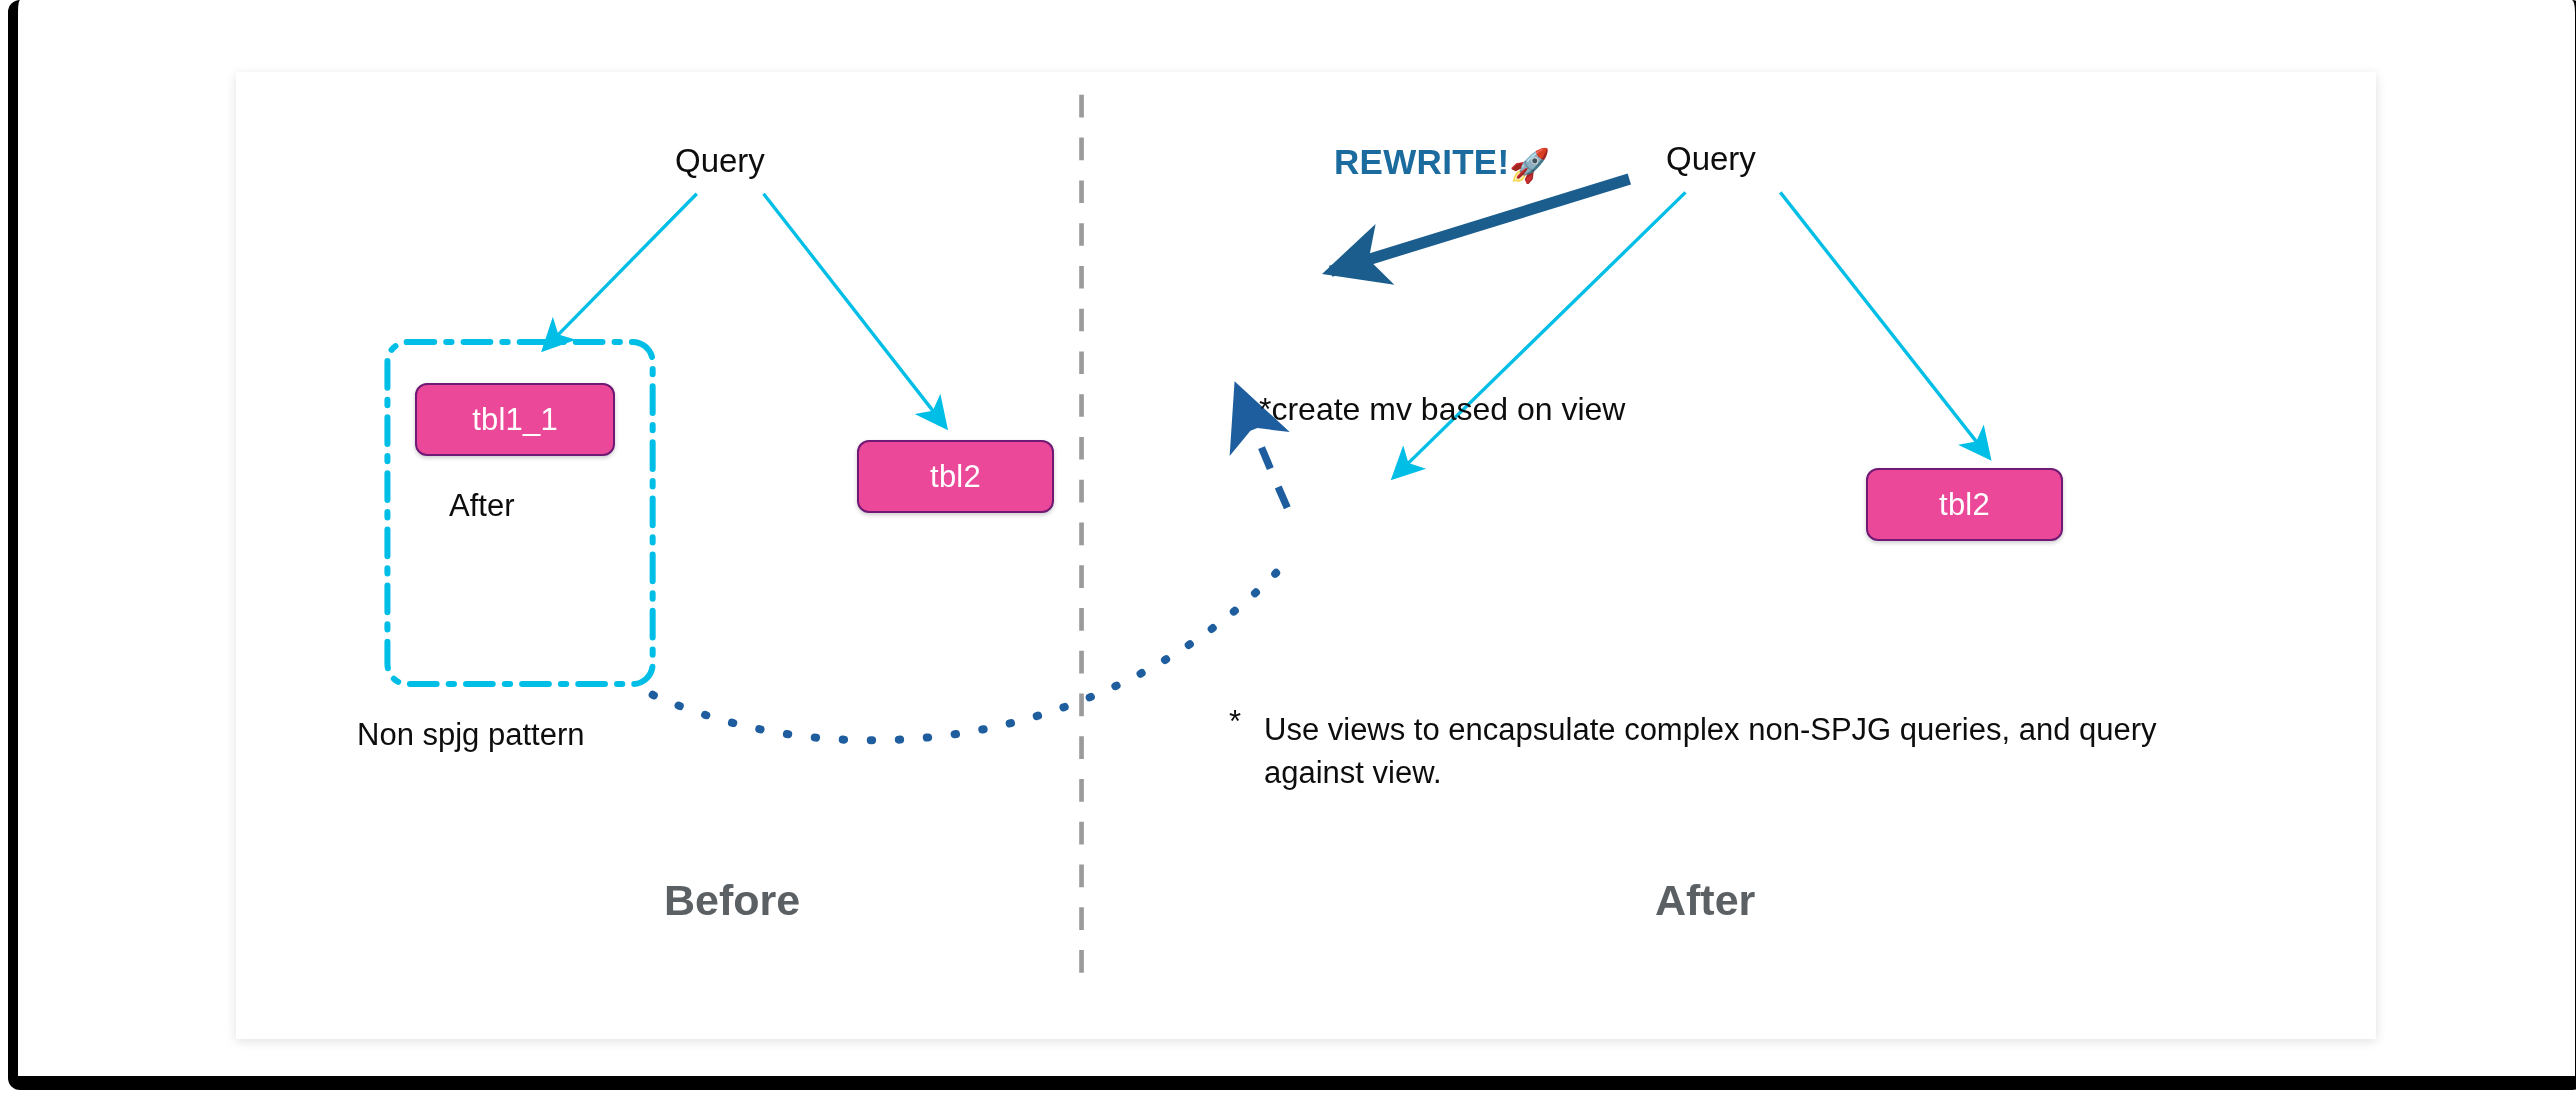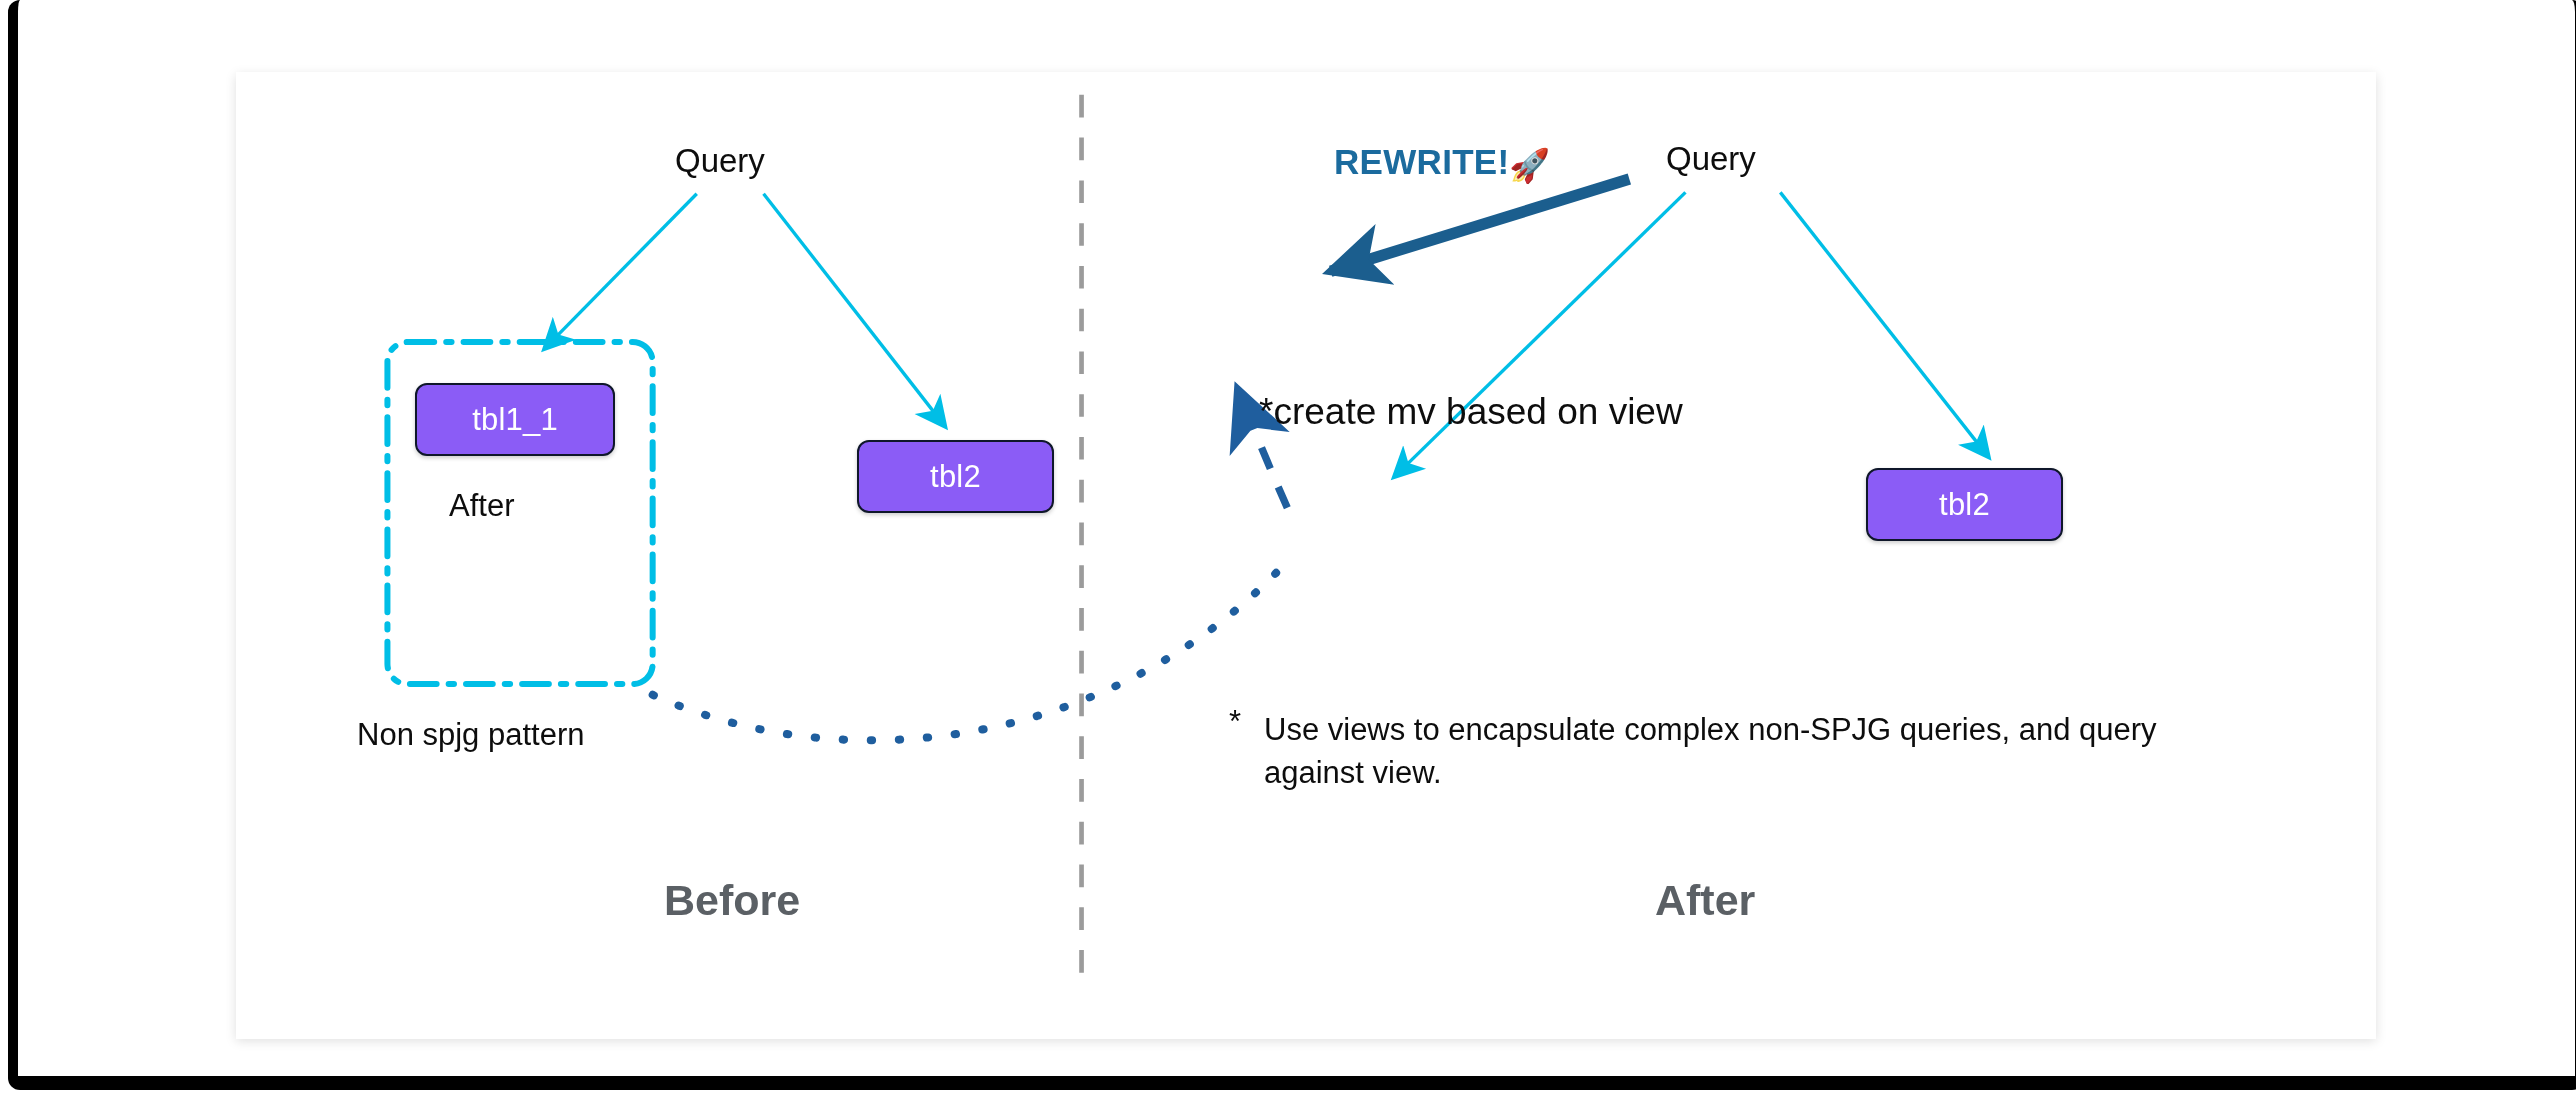--- a/index.html
+++ b/index.html
@@ -57,22 +57,22 @@
     box-sizing: border-box;
     display: flex;
     align-items: center;
     justify-content: center;
     border-radius: 12px;
     font-size: 31px;
     letter-spacing: 0.2px;
   }
 
   .node-table {
-    background: #8b5cf6;
-    border: 2px solid #0f172a;
+    background: #ec4899;
+    border: 2px solid #701a75;
     color: #ffffff;
     box-shadow: 0 2px 4.7px rgba(0,0,0,0.20);
   }
 
   .node-mv {
     background: #F98E0D;
     border: none;
     color: #111111;
     box-shadow: 0 2px 6px rgba(0,0,0,0.22);
   }
@@ -88,21 +88,21 @@
   .label {
     position: absolute;
     color: #0d0d0d;
     font-size: 32px;
     white-space: nowrap;
   }
 
   .label-query   { font-size: 33px; }
   .label-union   { font-size: 31px; }
   .label-pattern { font-size: 31px; }
-  .label-note    { font-size: 37px; }
+  .label-note    { font-size: 32px; }
 
   .label-rewrite {
     font-size: 35px;
     font-weight: bold;
     color: #1B6B9E;
     letter-spacing: 0.3px;
   }
   .rocket-icon {
     font-size: 33px;
     vertical-align: -2.7px;

